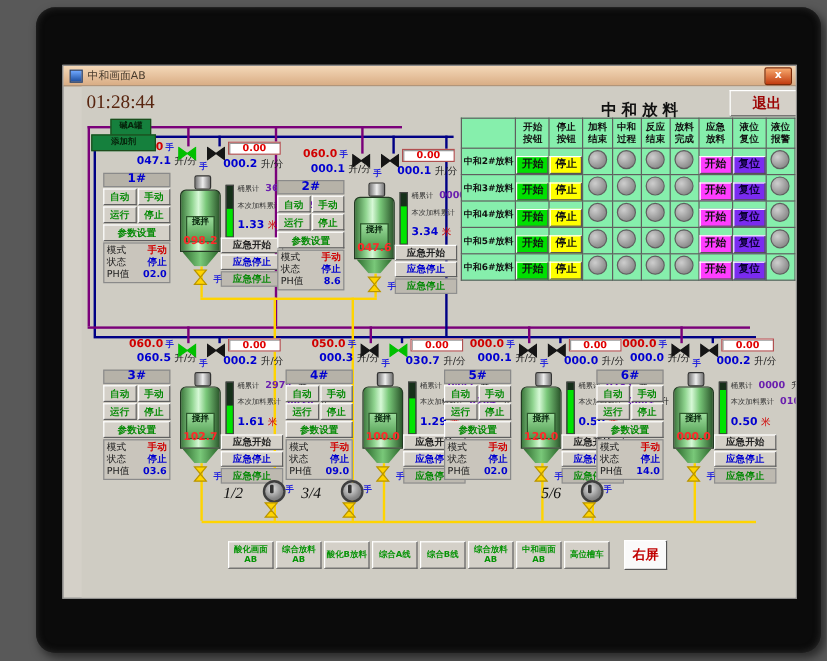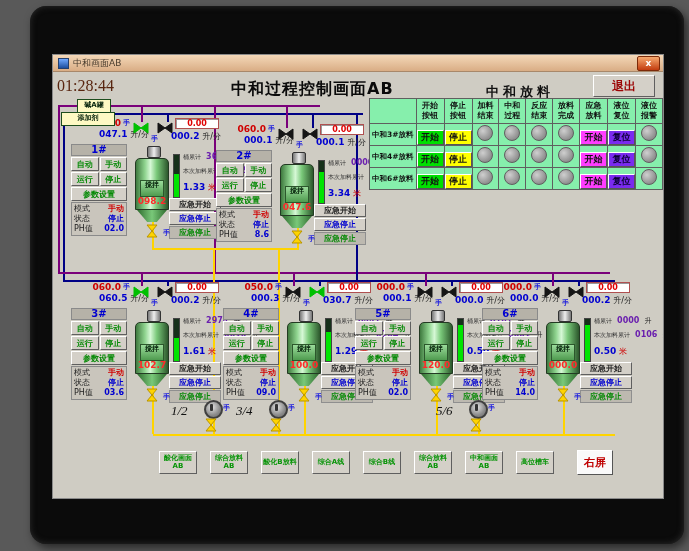--- a/index.html
+++ b/index.html
@@ -10,32 +10,32 @@
   .screen{position:absolute;left:22px;top:48px;width:612px;height:445px;background:#d4d0c8;
           border:1px solid #8a8a8a;box-sizing:border-box;}
   
   .titlebar{height:17px;background:linear-gradient(#f4d8b8,#d9ad85);display:flex;align-items:center;
             padding:0 3px;border-bottom:1px solid #a8886a;box-sizing:border-box;}
   .tb-icon{width:9px;height:9px;background:linear-gradient(#6fa8ff,#1d4e9e);border:1px solid #24406e;margin-left:2px;}
   .tb-text{font-size:9px;color:#463a2c;margin-left:4px;}
   .tb-close{margin-left:auto;width:21px;height:13px;background:linear-gradient(#f7a96e,#c23c0f);
             border:1px solid #7c2a08;border-radius:2px;color:#fff;font-size:9px;line-height:12px;
             text-align:center;font-weight:bold;cursor:default;}
-  .content{position:relative;height:426px;background:#cfccc3;overflow:hidden;}
+  .content{position:relative;height:426px;background:#cfccc3;overflow:hidden;margin-left:15px;}
 
   .clock{position:absolute;left:4px;top:5px;font-family:"Liberation Serif","DejaVu Serif",serif;
          font-size:16px;color:#58250f;z-index:3;}
   .main-title{position:absolute;left:178px;top:7px;font-size:16px;font-weight:900;color:#0a0a0a;
               letter-spacing:1px;z-index:3;}
   .table-title{position:absolute;left:433px;top:11px;font-family:"Liberation Serif","DejaVu Serif",serif;
                font-size:13px;font-weight:bold;letter-spacing:4px;color:#111;z-index:3;}
   .raised{background:#d4d0c8;border:1px solid;border-color:#ffffff #5f5f5f #5f5f5f #ffffff;box-sizing:border-box;}
   .exit-btn{position:absolute;left:540px;top:3px;width:62px;height:22px;font-size:12px;font-weight:bold;
             color:#9c0505;text-align:center;line-height:20px;z-index:4;}
-  .feed{position:absolute;background:#fef9c3;border:1px solid #1d4d1d;color:#06230b;font-size:7px;
+  .feed{position:absolute;background:#15803d;border:1px solid #1d4d1d;color:#06230b;font-size:7px;
         font-weight:bold;text-align:center;line-height:10px;height:14px;z-index:3;box-sizing:border-box;}
   .feed1{left:24px;top:27px;width:34px;}
   .feed2{left:8px;top:40px;width:54px;}
 
   .pipe{position:absolute;z-index:0;}
   
   .unit{position:absolute;width:160px;height:132px;z-index:1;}
   .unit *{box-sizing:border-box;}
   .fset{position:absolute;left:0;top:0;width:50px;text-align:right;font-size:9px;font-weight:bold;color:#d00000;}
   .fact{position:absolute;left:0;top:11px;width:78px;text-align:right;font-size:9px;white-space:nowrap;}
@@ -55,21 +55,21 @@
   .srow{display:flex;justify-content:space-between;line-height:10px;color:#222;white-space:nowrap;}
   .v-red{color:#d00000;font-weight:bold;}
   .v-blue{color:#0000d0;font-weight:bold;}
   .motor{position:absolute;left:76px;top:28px;width:14px;height:12px;border:1px solid #333;border-radius:2px;
          background:linear-gradient(90deg,#777,#eee 50%,#777);}
   .vbody{position:absolute;left:64px;top:40px;width:34px;height:52px;border:1px solid #233a23;
          border-radius:5px 5px 0 0;background:linear-gradient(90deg,#3f7a3f,#8fd48f 28%,#d6f8d6 45%,#79c879 65%,#2c572c);}
   .funnel{position:absolute;left:66px;top:92px;width:30px;height:12px;
           background:linear-gradient(90deg,#2e6b2e,#79c879 50%,#2e6b2e);
           clip-path:polygon(0 0,100% 0,66% 100%,34% 100%);}
-  .stir{position:absolute;left:69px;top:62px;width:24px;height:17px;font-size:7px;font-weight:bold;color:#06230b;
+  .stir{position:absolute;left:69px;top:62px;width:24px;height:22px;font-size:7px;font-weight:bold;color:#06230b;
         background:linear-gradient(#9bdc9b,#4f9b4f);border:1px solid #2c572c;text-align:center;line-height:9px;z-index:2;}
   .speed{position:absolute;left:62px;top:78px;width:38px;text-align:center;font-size:9px;font-weight:bold;color:#ff2a2a;z-index:2;}
   .lbar{position:absolute;left:102px;top:36px;width:7px;height:44px;background:#16301a;border:1px solid #444;}
   .lfill{position:absolute;left:0;bottom:0;width:100%;background:#00e400;}
   .acc{position:absolute;left:112px;white-space:nowrap;}
   .acc .al{font-size:6px;color:#333;}
   .acc .av{font-size:8px;font-weight:bold;color:#6a1fae;}
   .acc .au{font-size:7px;color:#222;}
   .lvl{position:absolute;left:112px;top:64px;white-space:nowrap;font-size:9px;}
   .lvl .lv{color:#0000d0;font-weight:bold;}
@@ -93,41 +93,40 @@
 
   
   .pgroup{position:absolute;top:328px;width:72px;height:36px;z-index:1;}
   .plabel{position:absolute;left:0;top:3px;font-family:"Liberation Serif","DejaVu Serif",serif;
           font-style:italic;font-size:13px;color:#111;}
   .picon{position:absolute;left:33px;top:0;width:15px;height:15px;border-radius:50%;border:2px solid #3f3f3f;
          background:radial-gradient(circle at 40% 35%,#e2e2e2,#8a8a8a 60%,#6a6a6a);}
   .picore{position:absolute;left:39px;top:4px;width:3px;height:7px;background:#333;border-radius:1px;}
 
   
-  .nav{position:absolute;left:106px;top:378px;display:flex;gap:13px;z-index:4;align-items:center;}
+  .nav{position:absolute;left:122px;top:378px;display:flex;gap:2px;z-index:4;align-items:center;}
   .nb{width:38px;height:23px;font-size:7px;font-weight:bold;color:#079407;display:flex;align-items:center;
       justify-content:center;text-align:center;line-height:1.1;cursor:default;}
   .nb-right{width:34px;height:23px;background:#fafafa;color:#c00000;font-size:11px;font-weight:bold;
             margin-left:10px;display:flex;align-items:center;justify-content:center;
             border:1px solid;border-color:#fff #555 #555 #fff;cursor:default;}
 </style>
 </head>
 <body>
 
 <div class="stage">
   <div class="tablet">
     <div class="screen">
       <div class="titlebar">
         <span class="tb-icon"></span>
         <span class="tb-text">中和画面AB</span>
         <span class="tb-close">x</span>
       </div>
       <div class="content" id="content">
         <div class="clock">01:28:44</div>
-        <div class="main-title">中和过程控制画面AB</div>
         <div class="table-title">中和放料</div>
         <div class="exit-btn raised">退出</div>
         <div class="feed feed1">碱A罐</div>
         <div class="feed feed2">添加剂</div>
         <div id="pipes">
             <div class="pipe" style="left: 5px; top: 33px; background: rgb(122, 0, 122); width: 262px; height: 2px;"></div>
             <div class="pipe" style="left: 10px; top: 41px; background: rgb(0, 0, 133); width: 300px; height: 2px;"></div>
             <div class="pipe" style="left: 5px; top: 33px; background: rgb(122, 0, 122); width: 2px; height: 167px;"></div>
             <div class="pipe" style="left: 10px; top: 41px; background: rgb(0, 0, 133); width: 2px; height: 167px;"></div>
             <div class="pipe" style="left: 5px; top: 200px; background: rgb(122, 0, 122); width: 552px; height: 2px;"></div>
@@ -537,33 +536,57 @@
                 <th>放料
 完成</th>
                 <th>应急
 放料</th>
                 <th>液位
 复位</th>
                 <th>液位
 报警</th>
               </tr>
               <tr>
+  <td class="rl">中和2#放料</td>
+  <td><span class="tbtn tg">开始</span></td>
+  <td><span class="tbtn ty">停止</span></td>
+  <td><span class="dot"></span></td>
+  <td><span class="dot"></span></td>
+  <td><span class="dot"></span></td>
+  <td><span class="dot"></span></td>
+  <td><span class="tbtn tm">开始</span></td>
+  <td><span class="tbtn tp">复位</span></td>
+  <td><span class="dot"></span></td>
+  </tr>
+              <tr>
   <td class="rl">中和3#放料</td>
   <td><span class="tbtn tg">开始</span></td>
   <td><span class="tbtn ty">停止</span></td>
   <td><span class="dot"></span></td>
   <td><span class="dot"></span></td>
   <td><span class="dot"></span></td>
   <td><span class="dot"></span></td>
   <td><span class="tbtn tm">开始</span></td>
   <td><span class="tbtn tp">复位</span></td>
   <td><span class="dot"></span></td>
   </tr>
               <tr>
   <td class="rl">中和4#放料</td>
+  <td><span class="tbtn tg">开始</span></td>
+  <td><span class="tbtn ty">停止</span></td>
+  <td><span class="dot"></span></td>
+  <td><span class="dot"></span></td>
+  <td><span class="dot"></span></td>
+  <td><span class="dot"></span></td>
+  <td><span class="tbtn tm">开始</span></td>
+  <td><span class="tbtn tp">复位</span></td>
+  <td><span class="dot"></span></td>
+  </tr>
+              <tr>
+  <td class="rl">中和5#放料</td>
   <td><span class="tbtn tg">开始</span></td>
   <td><span class="tbtn ty">停止</span></td>
   <td><span class="dot"></span></td>
   <td><span class="dot"></span></td>
   <td><span class="dot"></span></td>
   <td><span class="dot"></span></td>
   <td><span class="tbtn tm">开始</span></td>
   <td><span class="tbtn tp">复位</span></td>
   <td><span class="dot"></span></td>
   </tr>

